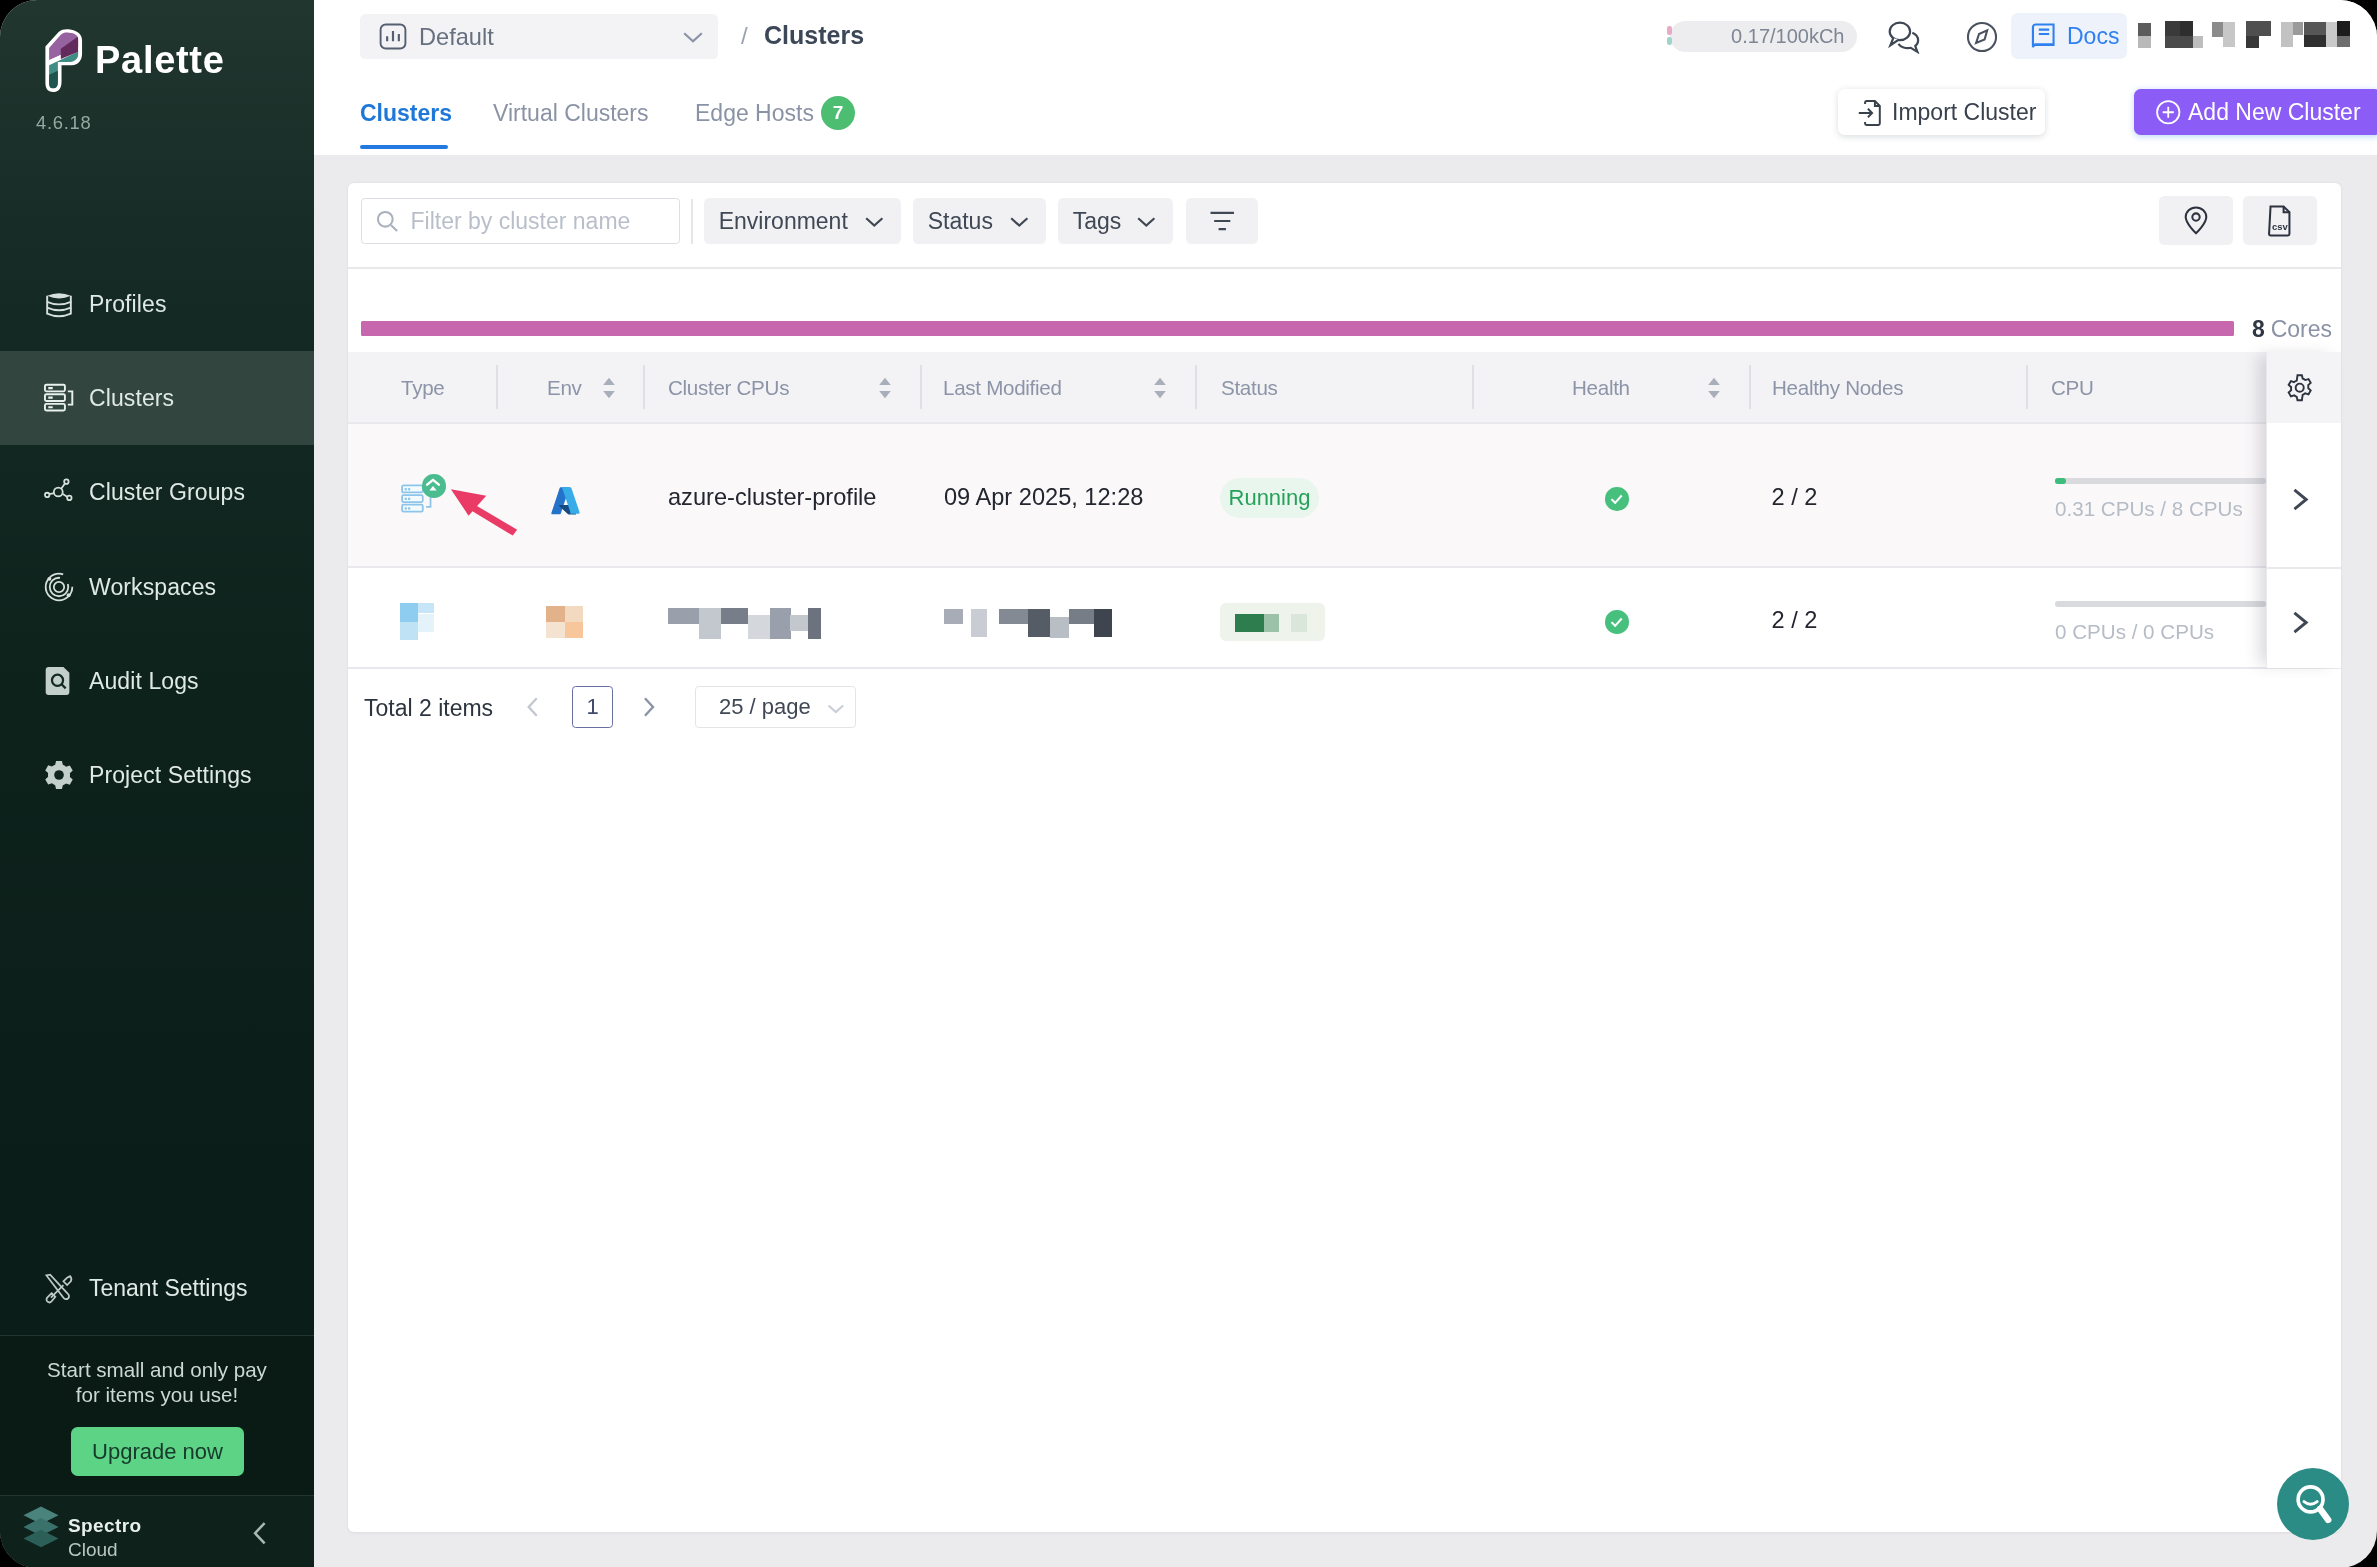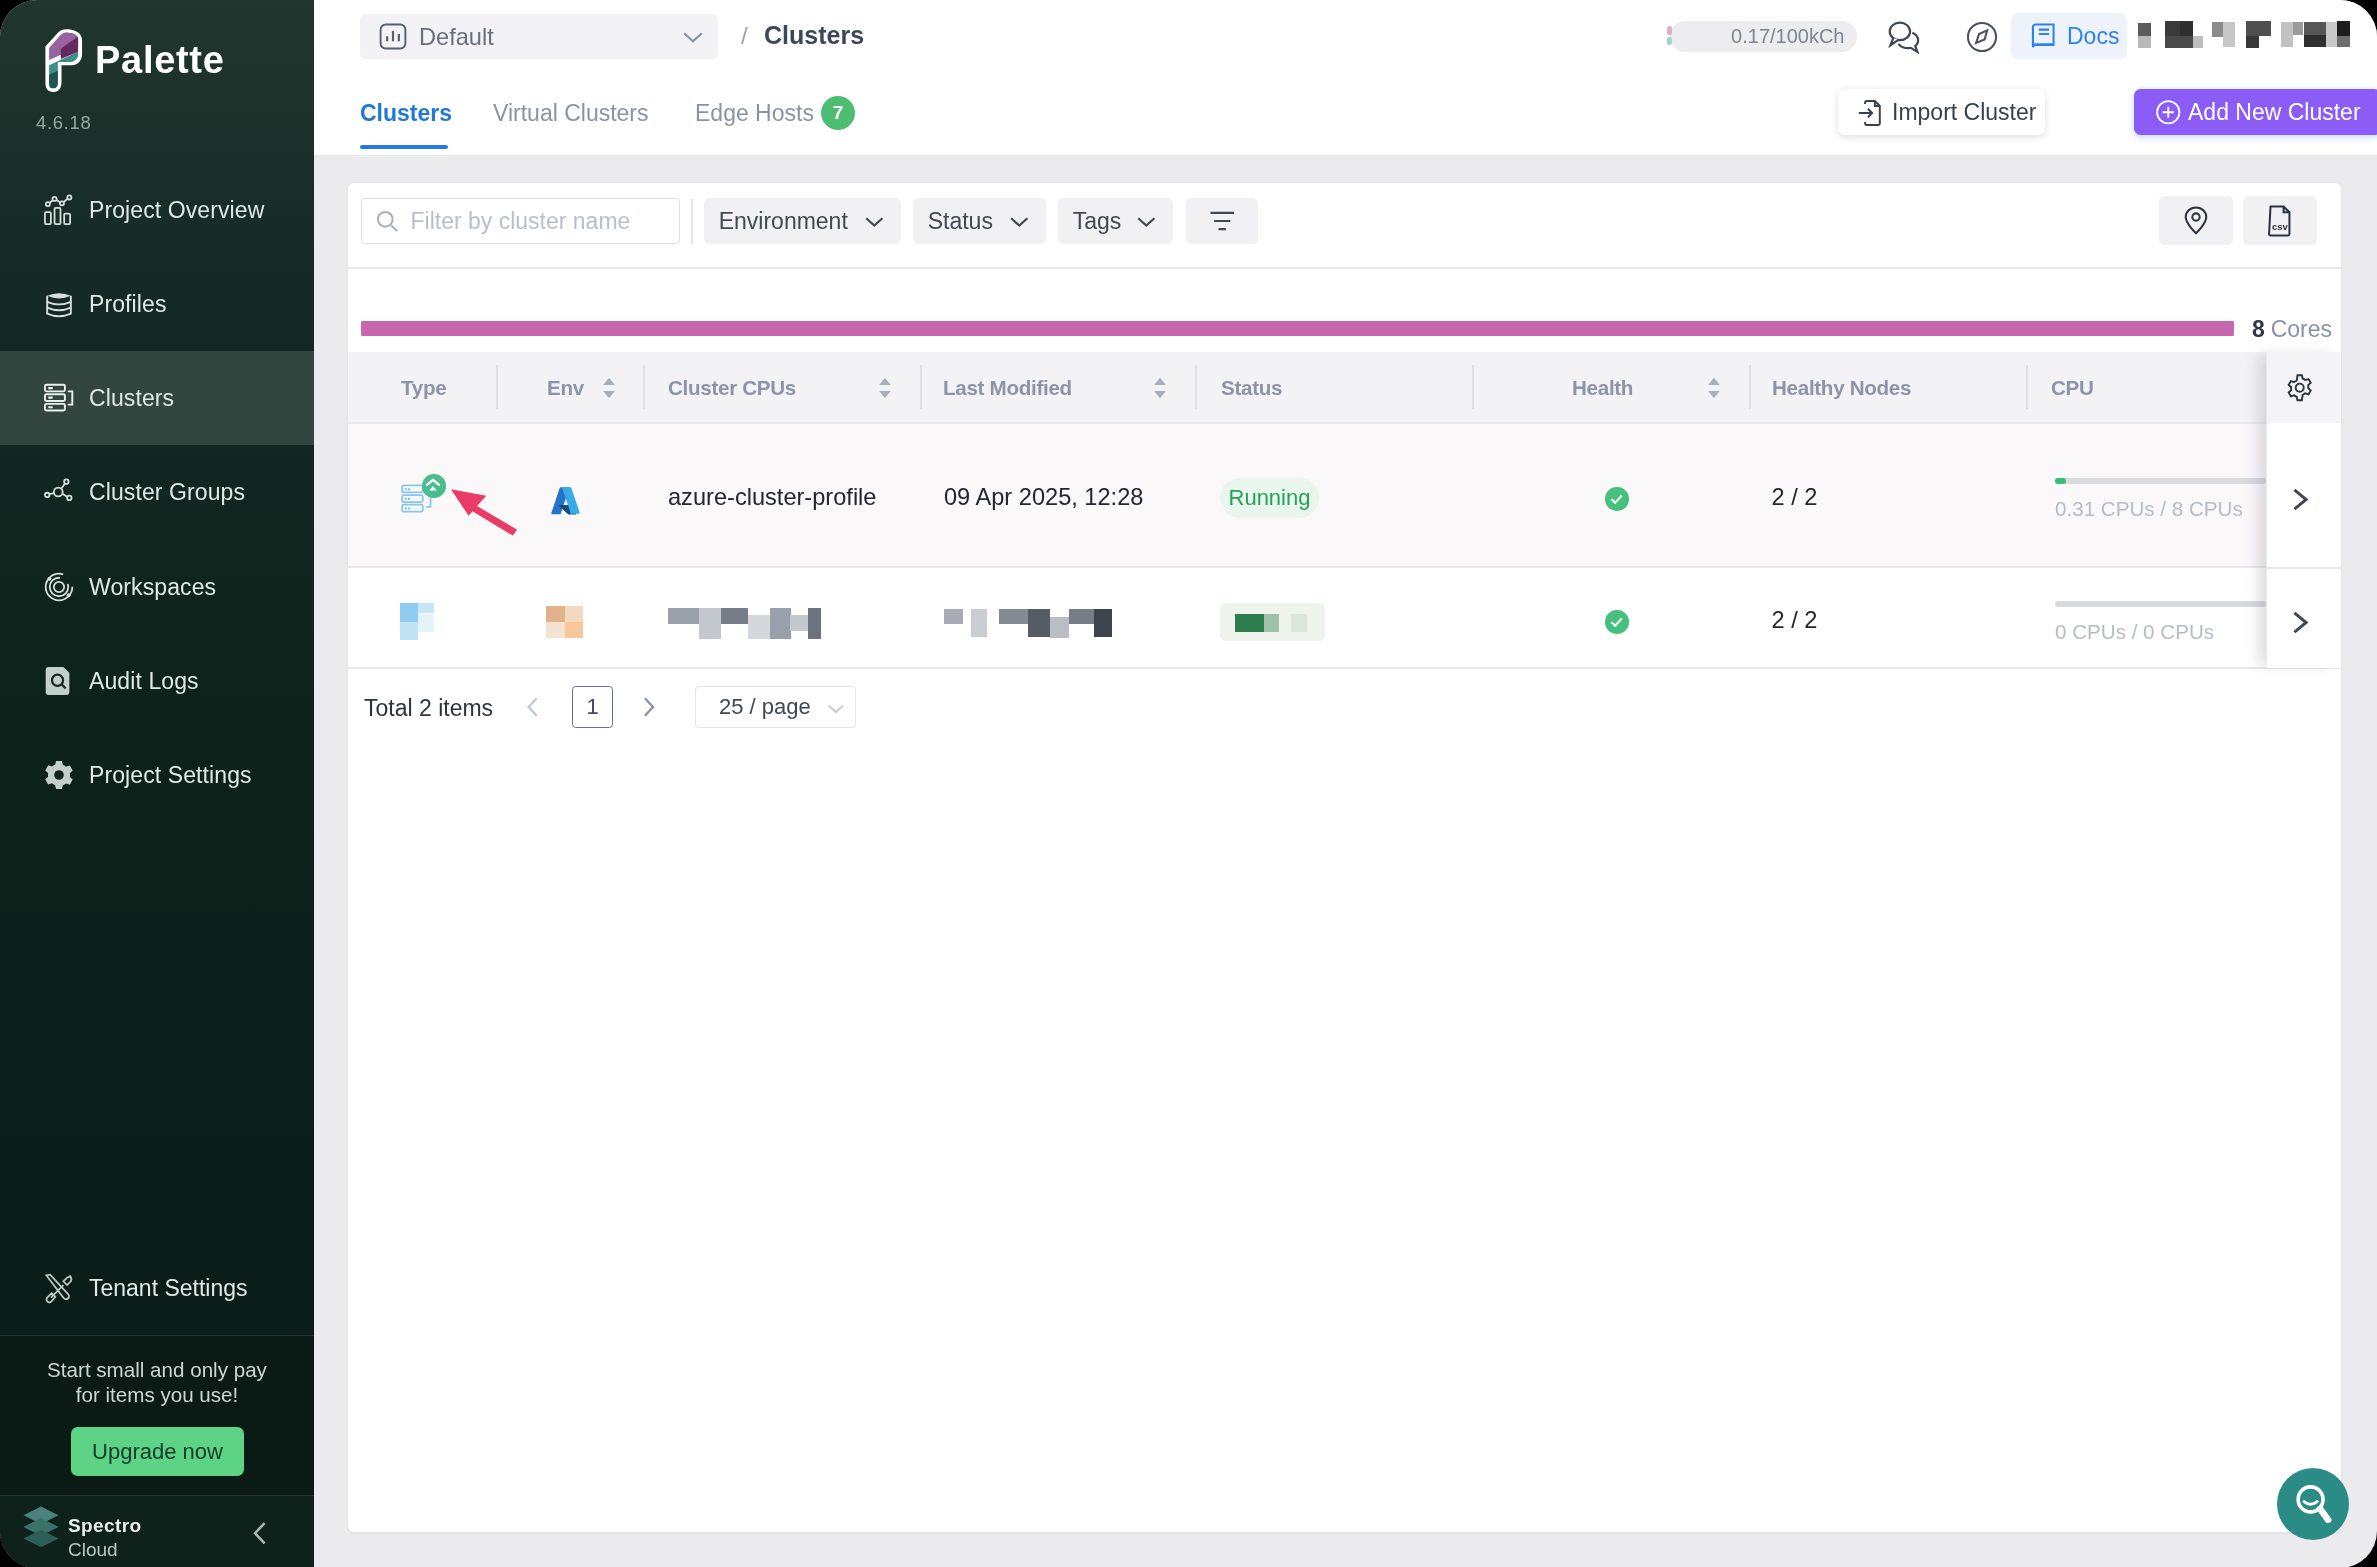--- a/index.html
+++ b/index.html
@@ -46,21 +46,21 @@
 #search{position:absolute;left:12.5px;top:14.7px;width:319px;height:46px;border:1.5px solid #dbdee3;border-radius:3.7px;background:#fff;}
 #search .ph{position:absolute;left:49px;top:50%;transform:translateY(-50%);font-size:23px;color:#b9bfca;}
 .fbtn .t{position:absolute;left:14.7px;top:50%;transform:translateY(-50%);font-size:23px;color:#3f4854;}
 #fdiv{position:absolute;left:343px;top:15.5px;width:1.5px;height:45px;background:#e4e6ea;}
 #hr1{position:absolute;left:0;top:84px;width:1993px;height:1.5px;background:#e9e9eb;}
 #pinkbar{position:absolute;left:12.5px;top:138px;width:1873px;height:14.7px;background:#c767ae;border-radius:1.5px;}
 #cores{position:absolute;left:1904px;top:133px;font-size:23px;color:#8a93a5;}
 #cores b{color:#2f3744;font-weight:700;margin-right:5.9px;}
 
 #thead{position:absolute;left:0;top:169px;width:1918px;height:71px;background:#f3f3f5;}
-.th{position:absolute;top:50%;transform:translateY(-50%);font-size:20.6px;font-weight:700;color:#8c94a8;letter-spacing:-0.3px;}
+.th{position:absolute;top:50%;transform:translateY(-50%);font-size:20.6px;font-weight:400;color:#8c94a8;letter-spacing:-0.3px;}
 .sep{position:absolute;top:13.2px;width:1.5px;height:44px;background:#dfe0e5;}
 .sort{position:absolute;top:50%;transform:translateY(-50%);}
 #row1{position:absolute;left:0;top:241px;width:1918px;height:143px;background:#faf8f9;}
 #row2{position:absolute;left:0;top:385px;width:1918px;height:99px;background:#fff;}
 #rdiv1{position:absolute;left:0;top:239px;width:1918px;height:1.5px;background:#e9e8ec;}
 #rdiv2{position:absolute;left:0;top:383px;width:1993px;height:1.5px;background:#e9e8ec;}
 #rdiv3{position:absolute;left:0;top:484px;width:1993px;height:1.5px;background:#e9e8ec;}
 #fixcol{position:absolute;left:1918px;top:169px;width:75px;height:316px;background:#fff;border-left:1.5px solid #e9e8ec;box-shadow:-10.3px 0 14.7px -2.9px rgba(55,55,75,.18);}
 #fixcol .hd{position:absolute;left:0;top:0;width:74px;height:71px;background:#f4f4f7;}
 #fixcol .d1{position:absolute;left:0;top:215px;width:74px;height:1.5px;background:#e9e8ec;}
@@ -166,33 +166,20 @@
       <g clip-path="url(#pclip)">
         <polygon points="0,0 62,0 62,20 0,48" fill="#96629f"></polygon>
         <polygon points="0,48 62,20 62,26 0,55" fill="#fff"></polygon>
         <polygon points="0,55 62,26 62,62 0,90" fill="#3f8d85"></polygon>
         <polygon points="0,68 35,52 35,90 0,90" fill="#1e554e"></polygon>
         <polygon points="28,27 52,10 52,31 28,41" fill="#632a5e"></polygon>
       </g>
     </svg>
     <div id="palettetxt">Palette</div>
     <div id="vers">4.6.18</div>
-    <div class="nav" style="top:163px">
-      <svg width="34" height="34" viewBox="0 0 46 46" fill="none" stroke="#d5dfdb" stroke-width="2.4">
-        <rect x="4" y="26" width="8" height="16" rx="1.5"></rect>
-        <rect x="17" y="20" width="8" height="22" rx="1.5"></rect>
-        <rect x="30" y="28" width="8" height="14" rx="1.5"></rect>
-        <circle cx="8" cy="15" r="2.8"></circle>
-          <circle cx="17" cy="8" r="2.8"></circle>
-          <circle cx="27" cy="14" r="2.8"></circle>
-          <circle cx="37" cy="6" r="2.8"></circle>
-        <path d="M10.3 13.2 L14.7 9.8 M19.5 9.5 L24.6 12.6 M29.4 12.2 L34.7 7.6"></path>
-      </svg>
-      <div class="lbl">Project Overview</div>
-    </div>
     <div class="nav" style="top:257px">
       <svg width="34" height="34" viewBox="0 0 46 46" fill="none" stroke="#d5dfdb" stroke-width="2.6">
         <path d="M7 12 q16 -7 32 0 q-16 7 -32 0z" fill="#d5dfdb" stroke="none"></path>
         <path d="M7 12 v8 q16 7 32 0 v-8" fill="none"></path>
         <path d="M7 20 v8 q16 7 32 0 v-8" fill="none"></path>
         <path d="M7 28 v8 q16 7 32 0 v-8" fill="none"></path>
       </svg>
       <div class="lbl">Profiles</div>
     </div>
     <div class="nav active" style="top:351px">

